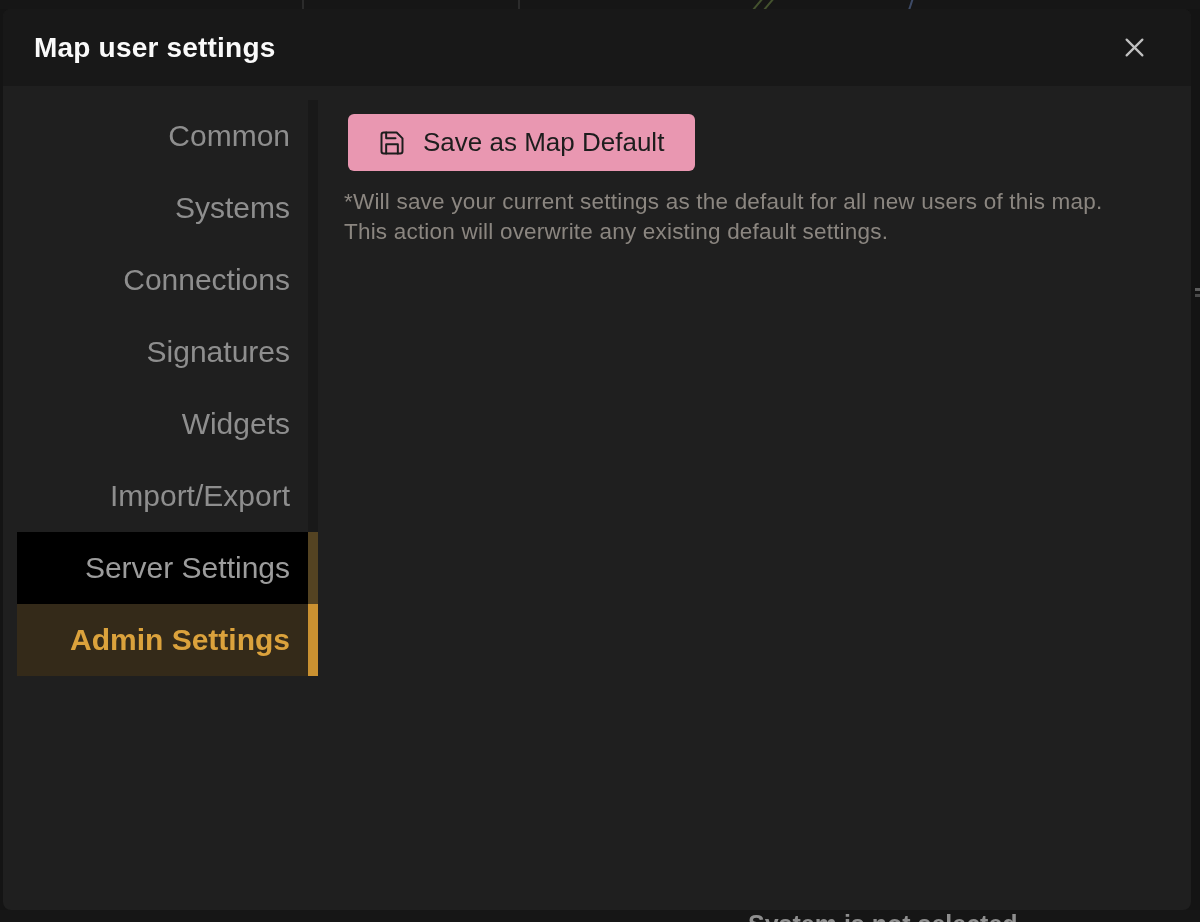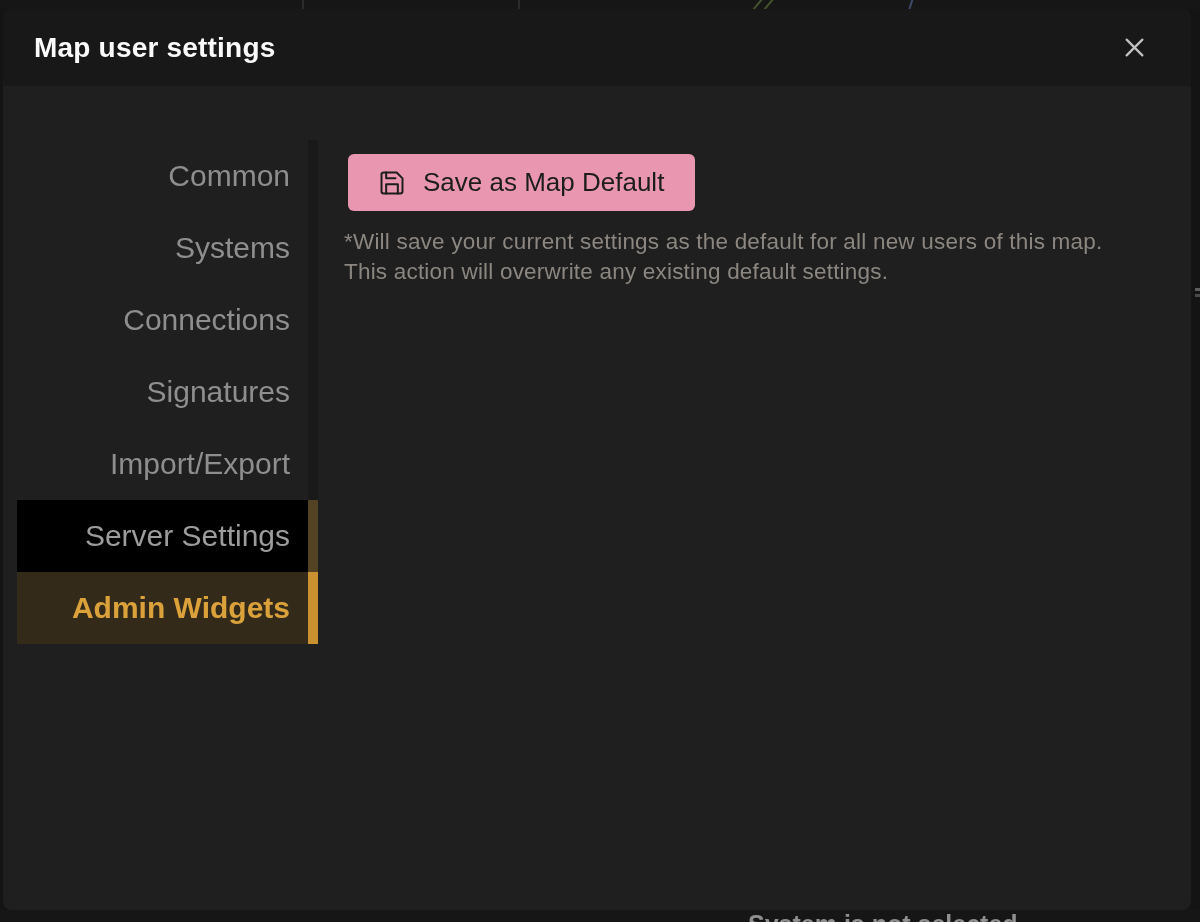--- a/index.html
+++ b/index.html
@@ -32,21 +32,21 @@
     background: linear-gradient(#5d5d5d 0 3px, transparent 3px 6px, #4a4a4a 6px 9px, transparent 9px);
   }
 
   
   .modal {
     position: absolute; left: 3px; top: 9px;
     width: 1188px; height: 901px;
     background: #1f1f1f;
     border-radius: 8px;
     overflow: hidden;
-    display: flex; flex-direction: column; gap: 40px;
+    display: flex; flex-direction: column;
   }
   .modal-header {
     height: 77px; flex: 0 0 77px;
     background: #181818;
     display: flex; align-items: center;
     padding: 0 33px 0 31px;
   }
   .modal-title {
     color: #fafafa; font-size: 28px; font-weight: 700;
     letter-spacing: 0.2px;
@@ -160,29 +160,33 @@
       </div>
       <div class="tab">
         <span>Connections</span>
         <span class="ink"></span>
       </div>
       <div class="tab">
         <span>Signatures</span>
         <span class="ink"></span>
       </div>
       <div class="tab">
+        <span>Widgets</span>
+        <span class="ink"></span>
+      </div>
+      <div class="tab">
         <span>Import/Export</span>
         <span class="ink"></span>
       </div>
       <div class="tab hover">
         <span>Server Settings</span>
         <span class="ink"></span>
       </div>
       <div class="tab active">
-        <span>Admin Widgets</span>
+        <span>Admin Settings</span>
         <span class="ink"></span>
       </div>
     </div>
 
     <div class="content">
       <button class="save-btn">
         <span>
           <svg width="28" height="28" viewBox="0 0 24 24" fill="none" stroke="currentColor" stroke-width="1.7" stroke-linecap="round" stroke-linejoin="round">
             <path d="M19 21H5a2 2 0 0 1-2-2V5a2 2 0 0 1 2-2h11l5 5v11a2 2 0 0 1-2 2z"></path>
             <polyline points="17 21 17 13 7 13 7 21"></polyline>

